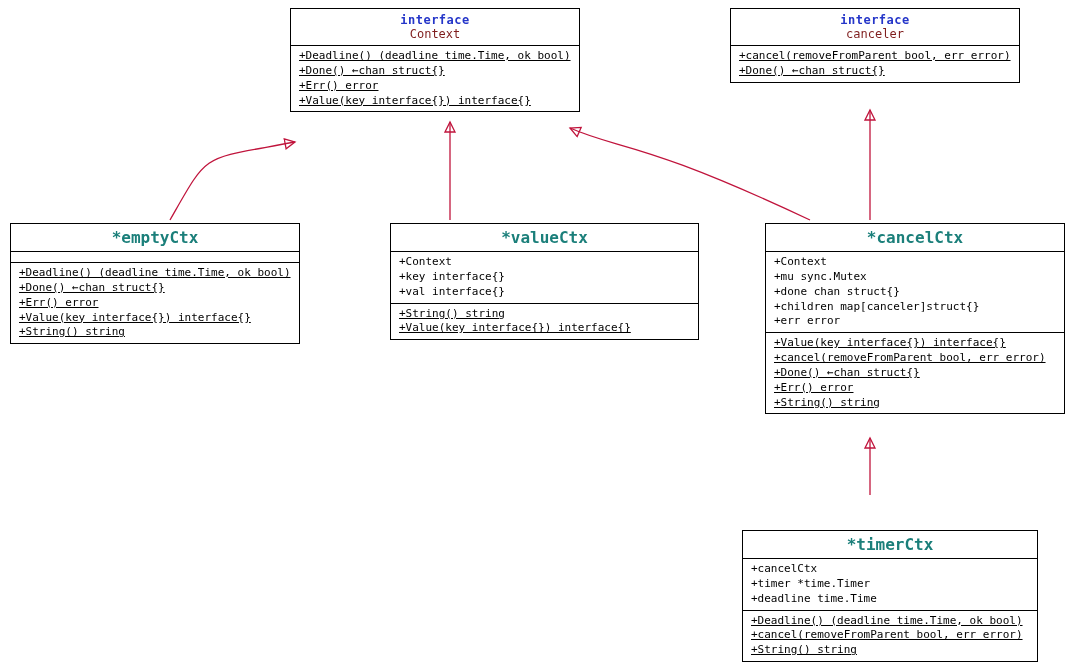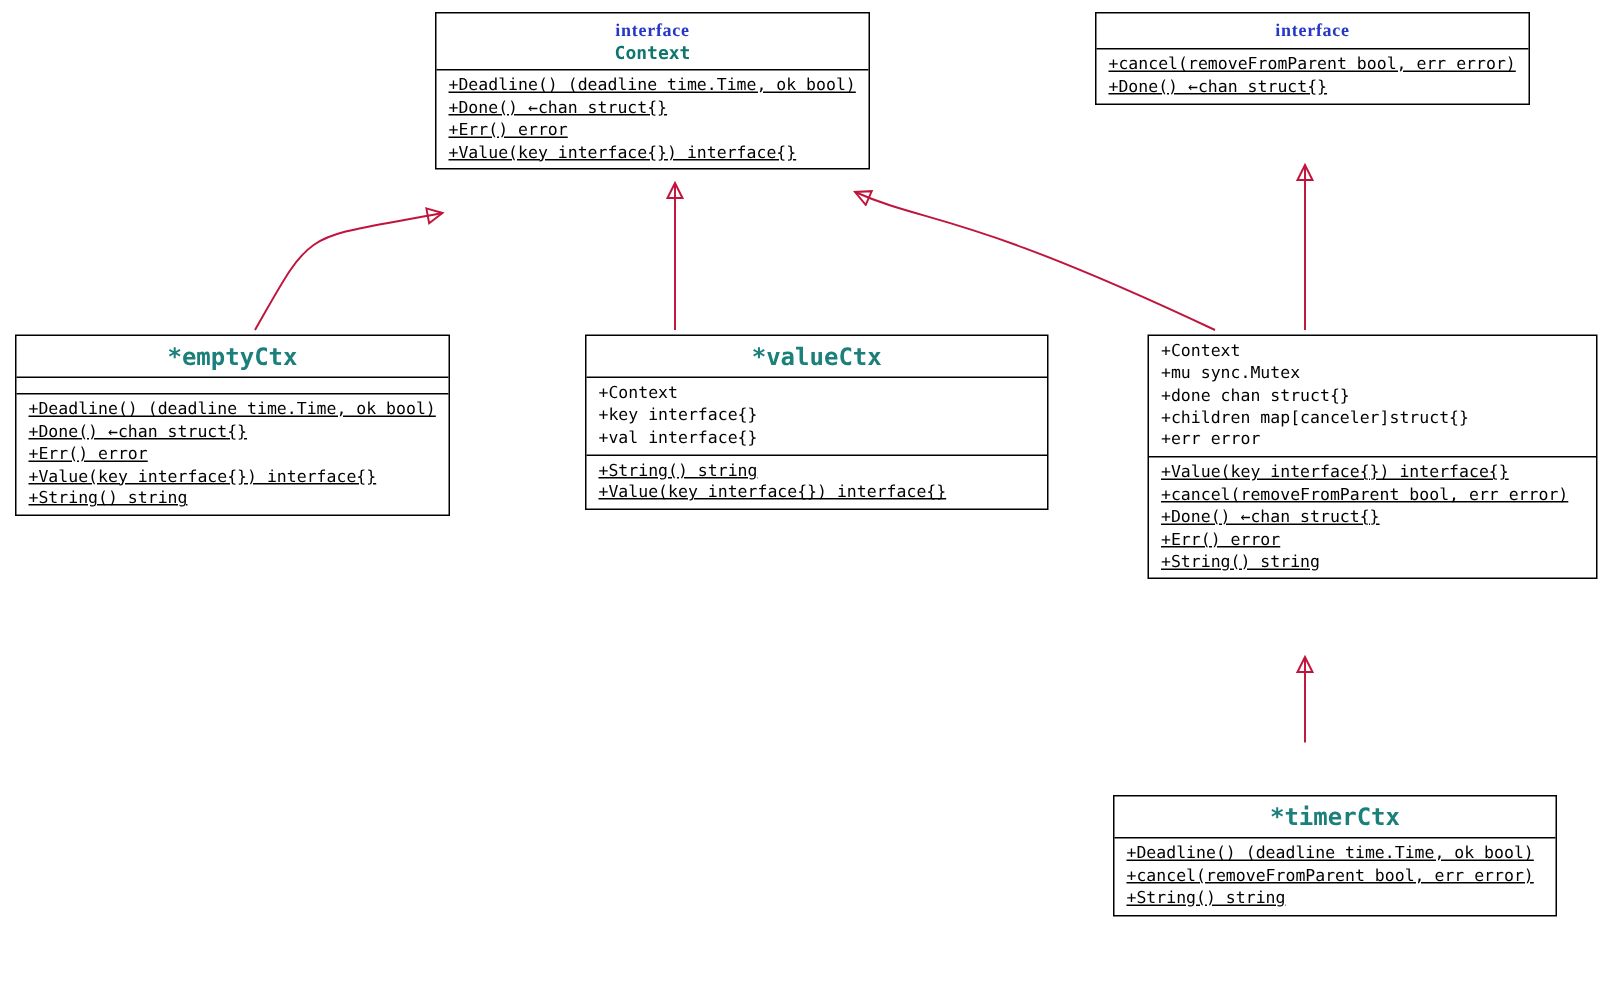--- a/index.html
+++ b/index.html
@@ -22,25 +22,24 @@
   .title-row {
     border-bottom: 1.5px solid #000;
     text-align: center;
     padding: 4px 6px 4px 6px;
   }
   .stereotype {
     color: #2536c9;
     font-weight: bold;
     font-size: 12px;
     letter-spacing: 0.5px;
-    font-family: Liberation Serif, serif;
   }
   .typename-iface {
-    color: #0f766e;
-    font-weight: bold;
+    color: #7f1d1d;
+    font-weight: normal;
     font-size: 12px;
   }
   .typename-struct {
     color: #1b7f7a;
     font-weight: bold;
     font-size: 16px;
   }
   .section {
     border-bottom: 1.5px solid #000;
     padding: 3px 8px 3px 8px;
@@ -85,20 +84,21 @@
   </div>
   <div class="section">+Deadline() (deadline time.Time, ok bool)
 +Done() ←chan struct{}
 +Err() error
 +Value(key interface{}) interface{}</div>
 </div>
 
 <div class="class-box" style="left:730px; top:8px; width:290px;">
   <div class="title-row">
     <div class="stereotype">interface</div>
+    <div class="typename-iface">canceler</div>
   </div>
   <div class="section">+cancel(removeFromParent bool, err error)
 +Done() ←chan struct{}</div>
 </div>
 
 <div class="class-box" style="left:10px; top:223px; width:290px;">
   <div class="title-row">
     <div class="typename-struct">*emptyCtx</div>
   </div>
   <div class="section empty-section"></div>
@@ -114,32 +114,38 @@
     <div class="typename-struct">*valueCtx</div>
   </div>
   <div class="section">+Context
 +key interface{}
 +val interface{}</div>
   <div class="section">+String() string
 +Value(key interface{}) interface{}</div>
 </div>
 
 <div class="class-box" style="left:765px; top:223px; width:300px;">
+  <div class="title-row">
+    <div class="typename-struct">*cancelCtx</div>
+  </div>
   <div class="section">+Context
 +mu sync.Mutex
 +done chan struct{}
 +children map[canceler]struct{}
 +err error</div>
   <div class="section">+Value(key interface{}) interface{}
 +cancel(removeFromParent bool, err error)
 +Done() ←chan struct{}
 +Err() error
 +String() string</div>
 </div>
 
 <div class="class-box" style="left:742px; top:498px; width:296px;margin-top:32px;">
   <div class="title-row">
     <div class="typename-struct">*timerCtx</div>
   </div>
+  <div class="section">+cancelCtx
++timer *time.Timer
++deadline time.Time</div>
   <div class="section">+Deadline() (deadline time.Time, ok bool)
 +cancel(removeFromParent bool, err error)
 +String() string</div>
 </div>
 
 </body></html>

